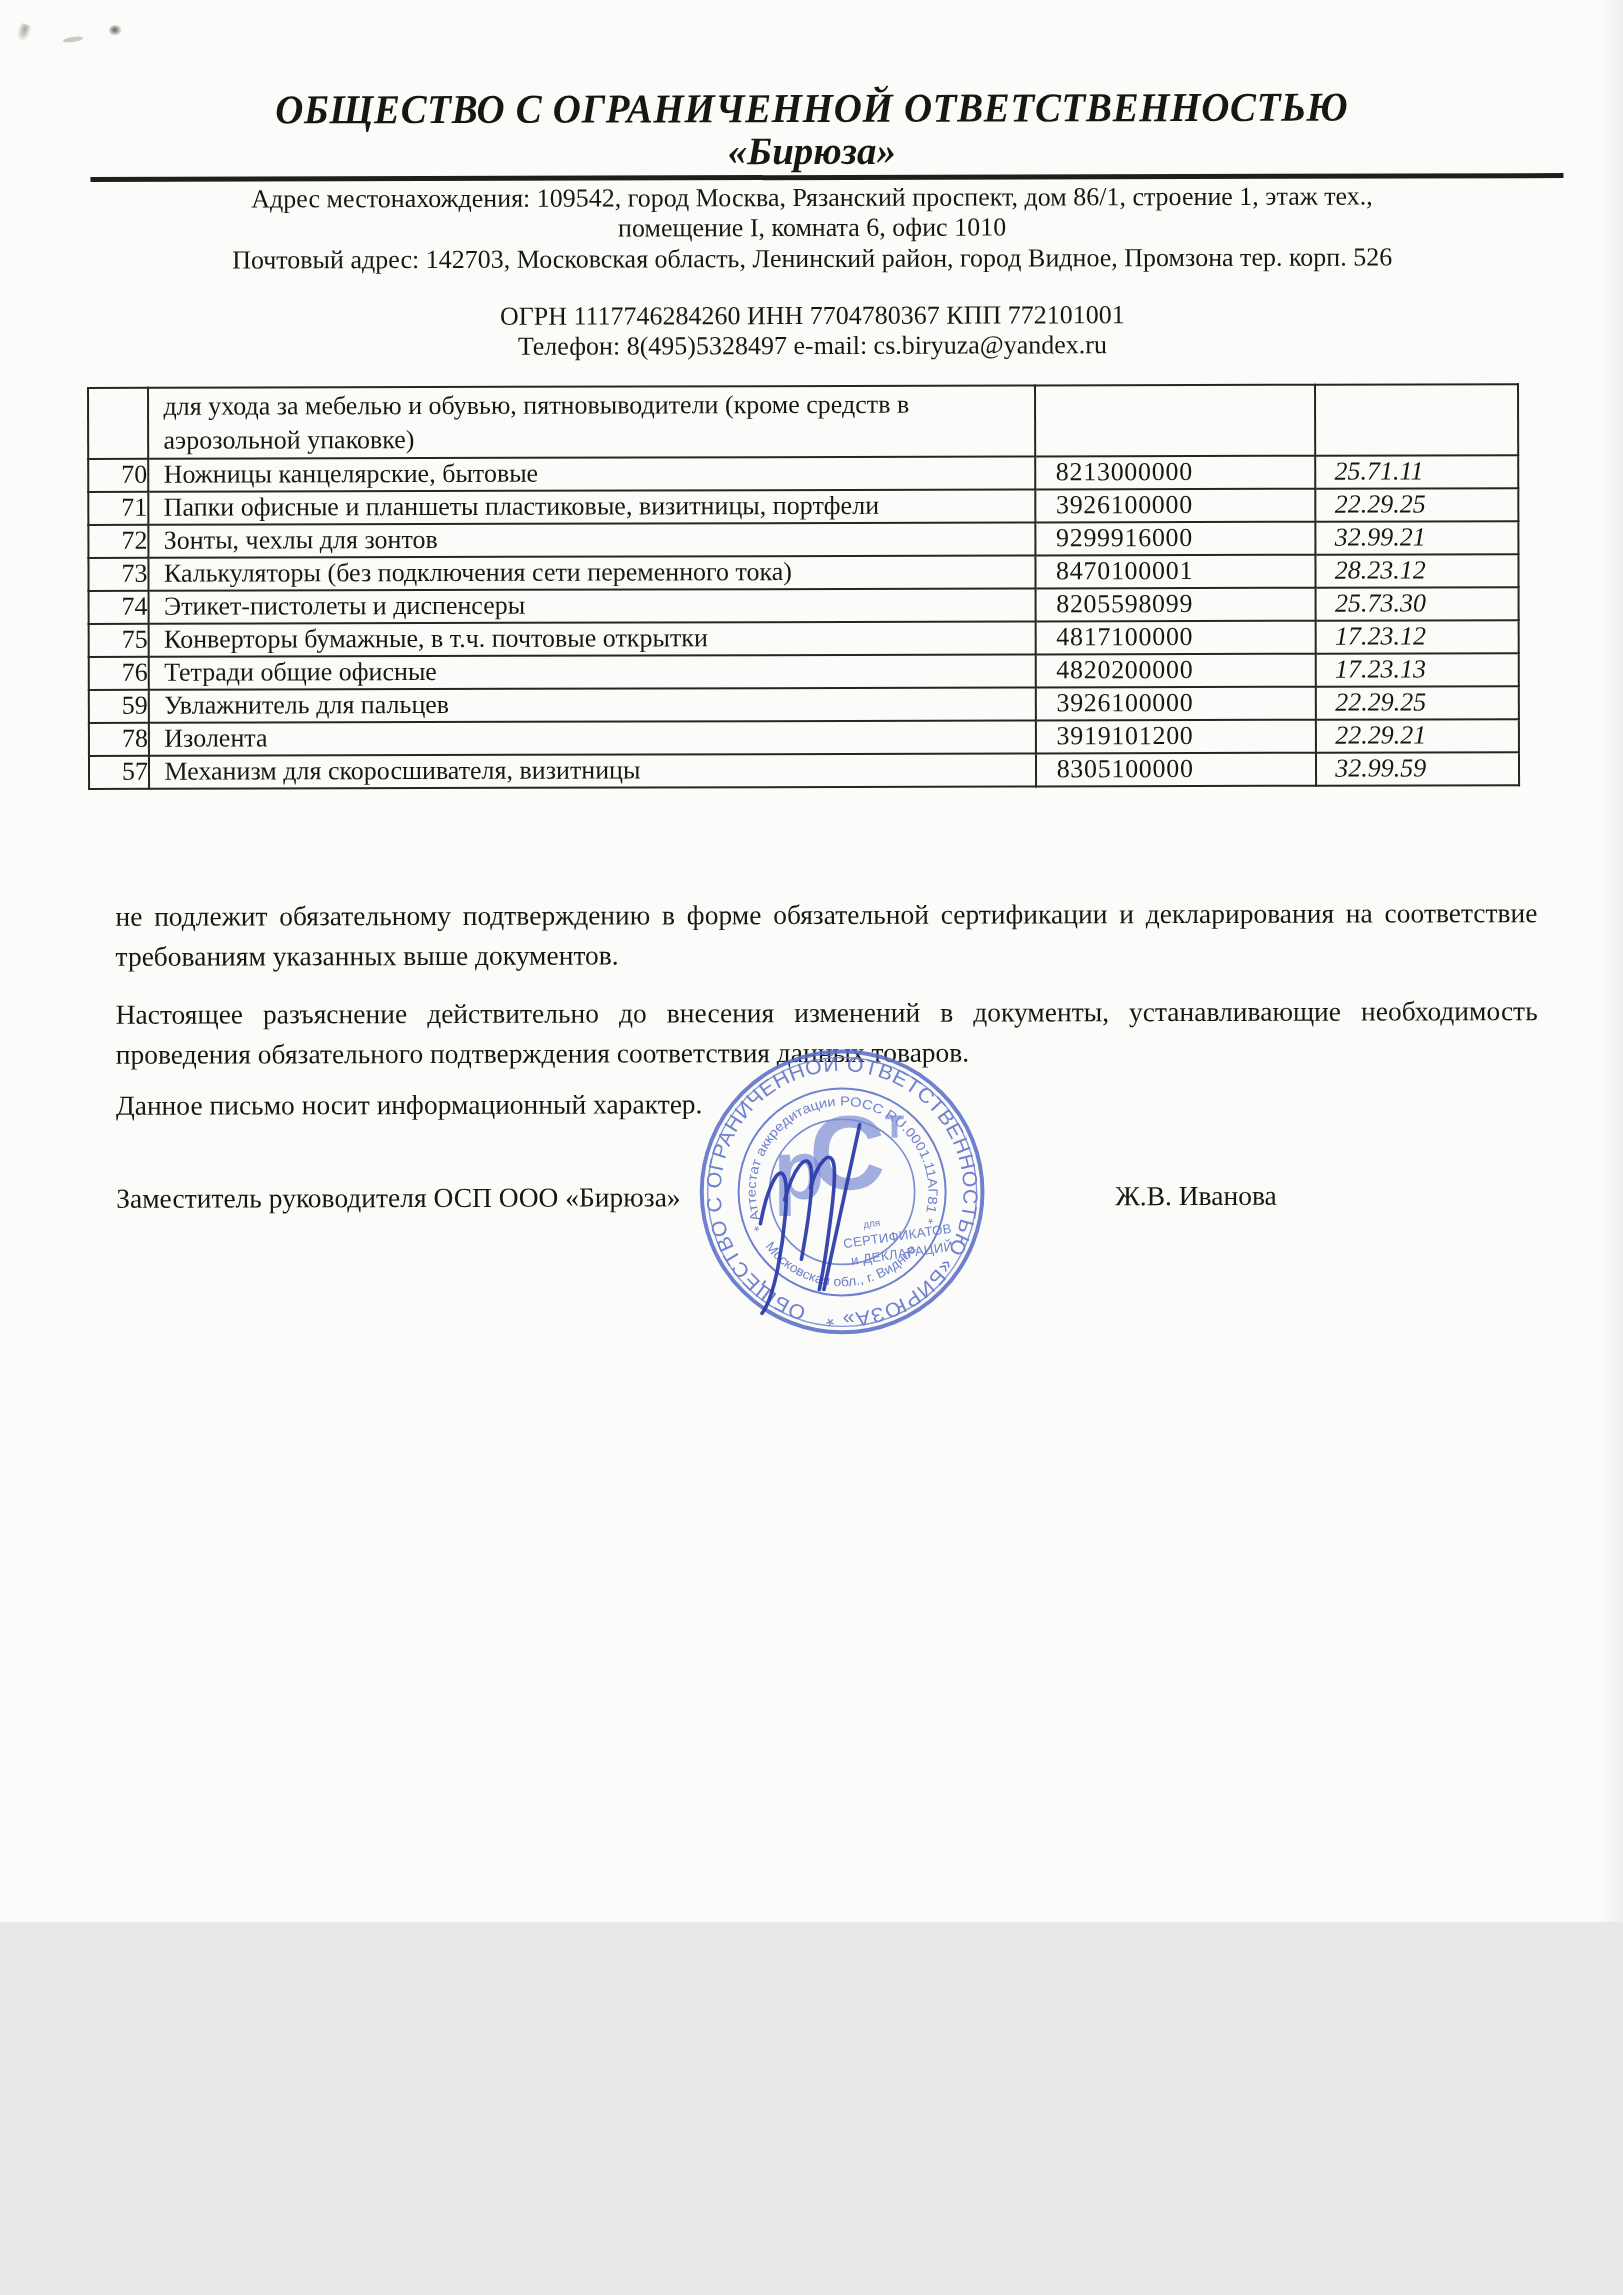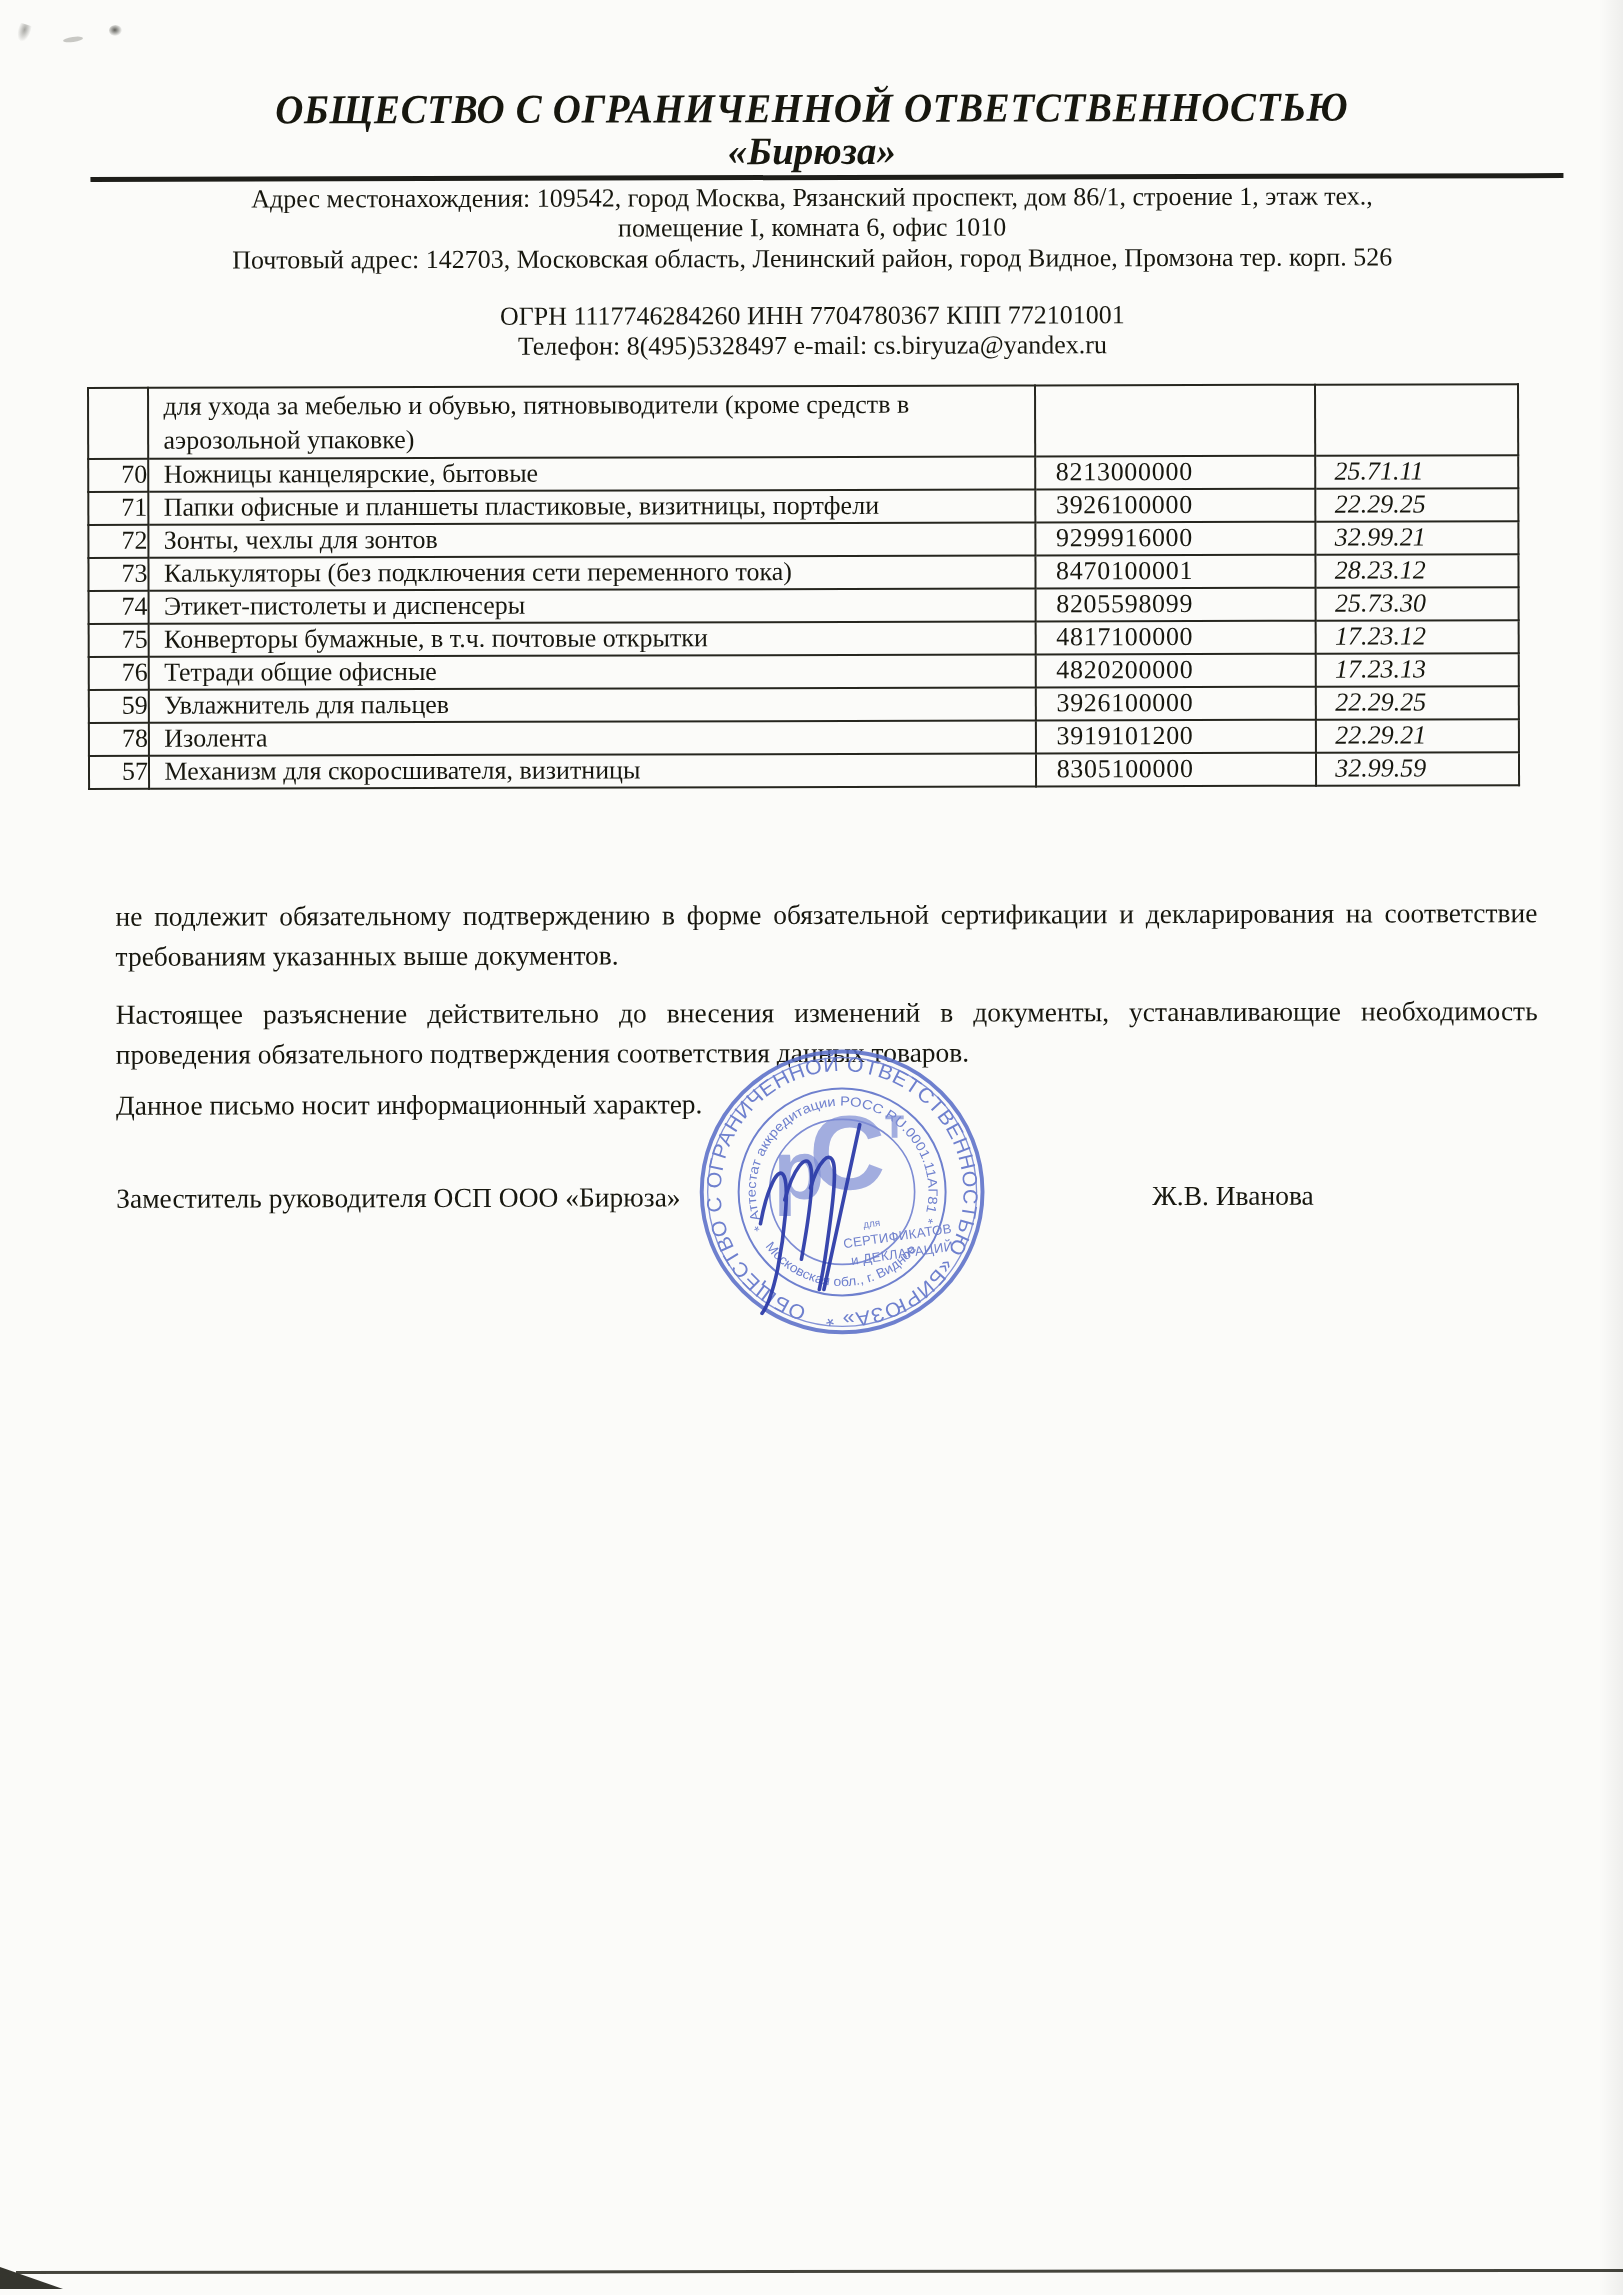--- a/index.html
+++ b/index.html
@@ -1,17 +1,17 @@
 <!DOCTYPE html>
 <html style="font-size:10.5px"><head>
 <meta charset="utf-8">
 <style>
   html,body{margin:0;padding:0;background:#e8e8e6;}
   .page{
-    position:relative;width:1623px;height:2295px;margin:0 auto;
+    position:relative;width:1623px;height:1922px;margin:0 auto;
     background:#fbfbf9;overflow:hidden;
     font-family:"Liberation Serif","DejaVu Serif",serif;color:#17170f;
   }
   .content{position:absolute;inset:0;transform:rotate(-0.15deg);transform-origin:50% 0;}
   
   .title1{position:absolute;top:84px;left:0;right:0;text-align:center;
     font-weight:bold;font-style:italic;font-size:41px;letter-spacing:0.7px;transform:scaleX(.95);}
   .title2{position:absolute;top:128px;left:0;right:0;text-align:center;
     font-weight:bold;font-style:italic;font-size:39px;}
   .rule{position:absolute;top:175px;left:90px;width:1473px;height:4.6px;background:#1e1e1a;}
@@ -27,21 +27,21 @@
   td.num{text-align:right;}
   td.desc{padding-left:14.4px !important;}
   td.code{padding-left:19.6px !important;letter-spacing:0.7px;}
   td.okpd{padding-left:18.3px !important;font-style:italic;}
   tr.carry td.desc div{line-height:34px;}
   
   .pline{position:absolute;left:113px;width:1422px;font-size:27.5px;height:39px;line-height:34px;}
   .just{text-align:justify;text-align-last:justify;}
   .p1l1{top:898px}.p1l2{top:938px}.p2l1{top:996px}.p2l2{top:1036px}.p3{top:1087px}
   .sig-title{position:absolute;left:113px;top:1181px;font-size:27.5px;white-space:nowrap;}
-  .sig-name{position:absolute;left:1112px;top:1181px;font-size:27.5px;white-space:nowrap;margin-left:37px;}
+  .sig-name{position:absolute;left:1112px;top:1181px;font-size:27.5px;white-space:nowrap;}
   
   svg.stamp{position:absolute;left:694px;top:1047px;width:290px;height:290px;}
   svg.stamp .ring{fill:#5b6fc8;}
   svg.stamp text{font-family:"Liberation Sans","DejaVu Sans",sans-serif;}
   
   .speck{position:absolute;}
   .s1{left:17px;top:23.6px;width:13px;height:18.3px;background:
       radial-gradient(ellipse at 50% 30%, rgba(96,96,90,.55), rgba(96,96,90,0) 70%);transform:rotate(18deg);}
   .s2{left:63px;top:37px;width:19.6px;height:4.6px;background:rgba(125,125,118,.4);border-radius:50%;transform:rotate(-8deg);}
   .s3{left:109px;top:25px;width:13px;height:10.5px;background:

